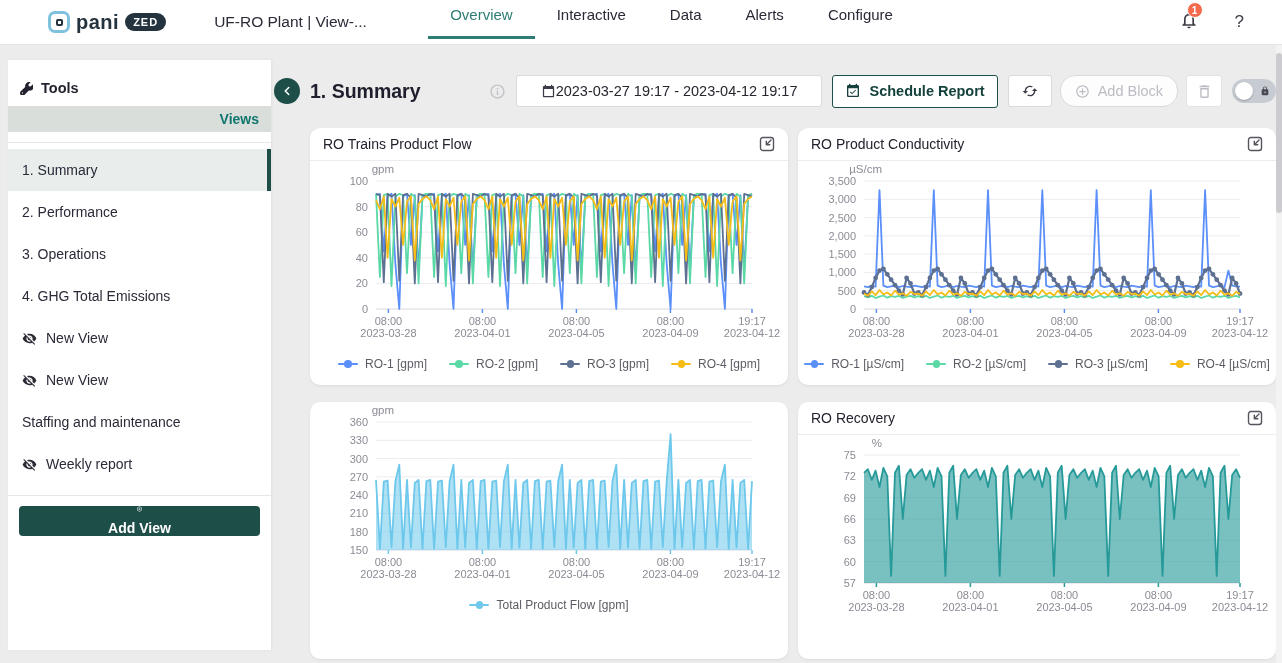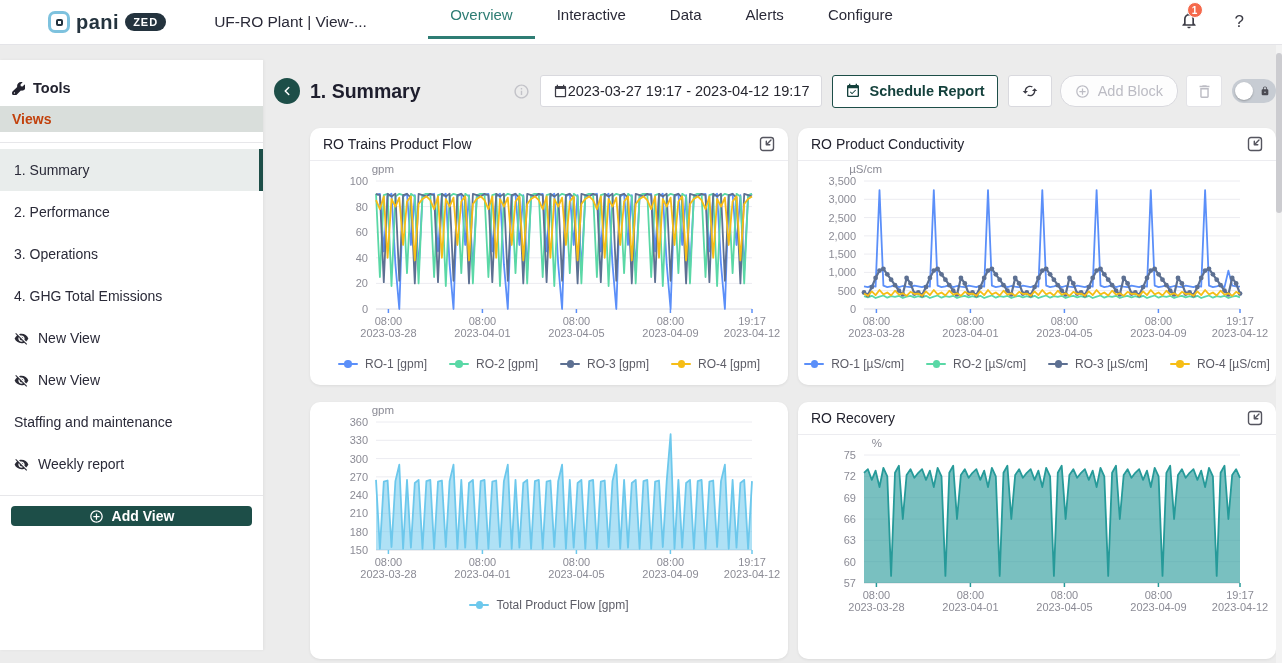--- a/index.html
+++ b/index.html
@@ -28,44 +28,44 @@
     color:#2a2a38; cursor:pointer; border-bottom:3px solid transparent; }
   .tab.active { color:#2e7d74; border-bottom-color:#2e7d74; }
   .topbar-right { margin-left:auto; display:flex; align-items:center; gap:36px; padding-right:38px; }
   .bell-wrap { position:relative; }
   .badge { position:absolute; top:-8px; left:8px; min-width:16px; height:16px; border-radius:8px;
     background:#f5694c; color:#fff; font-size:10px; font-weight:700;
     display:flex; align-items:center; justify-content:center; padding:0 4px; border:1px solid #fff; }
   .help { font-size:17px; color:#3c3c46; cursor:pointer; }
 
   
-  .sidebar { position:absolute; left:0; top:60px; width:263px; height:590px; background:#fff;
-    box-shadow:1px 0 3px rgba(0,0,0,.05); z-index:4; }
+  .sidebar { position:absolute; left:8px; top:60px; width:263px; height:590px; background:#fff;
+    box-shadow:1px 0 3px rgba(0,0,0,.05); z-index:4;text-align:right; }
   .tools-row { padding:20px 12px 10px 12px; display:flex; align-items:center; gap:8px;
     font-size:14.5px; font-weight:700; color:#23232f; }
-  .views-bar { background:#d9dedb; font-size:14px; font-weight:700; padding:5px 12px; color:#c2410c; }
+  .views-bar { background:#d9dedb; font-size:14px; font-weight:700; padding:5px 12px; color:#0f766e; }
   .side-sep { height:1px; background:#e7e7ea; margin-top:10px; }
   .views-list { margin-top:6px; }
   .side-item { display:flex; align-items:center; gap:9px; padding:11px 12px 11px 14px;
     font-size:14px; color:#2a2a38; cursor:pointer; min-height:42px; }
   .side-item.selected { background:#e9edec; box-shadow:inset -4px 0 0 #1d4e48; }
   .side-item svg { flex:0 0 auto; }
-  .add-view-btn { margin:10px 11px 0 11px; height:20px; background:#1d4e48; border-radius:4px;
+  .add-view-btn { margin:10px 11px 0 11px; height:30px; background:#1d4e48; border-radius:4px;
     color:#fff; font-size:14px; font-weight:700; display:flex; align-items:center;
-    justify-content:center; gap:8px; cursor:pointer; }
+    justify-content:center; gap:8px; cursor:pointer;flex-direction:column; }
 
   
   .main-head { position:absolute; left:274px; top:73px; width:1002px; height:36px;
     display:flex; align-items:center; }
   .collapse-btn { width:26px; height:26px; border-radius:50%; background:#1d4e48; flex:0 0 auto;
     display:flex; align-items:center; justify-content:center; cursor:pointer; }
   .page-title { font-size:19.5px; font-weight:700; color:#1e1e2d; margin-left:10px; margin-right:auto; }
   .ctrl { display:flex; align-items:center; background:#fff; border:1px solid #d9d9de;
     border-radius:3px; height:32px; cursor:pointer; }
-  .date-range { padding:0 12px; font-size:14.5px; color:#26262f; margin-left:10px;justify-content:center; }
+  .date-range { padding:0 24px; font-size:14.5px; color:#26262f; margin-left:10px;justify-content:center; }
   .schedule-btn { border:1.5px solid #1d4e48; color:#14413c; font-size:14.5px; font-weight:600;
     gap:8px; padding:0 12px; margin-left:10px; height:33px; }
   .refresh-btn { width:44px; justify-content:center; margin-left:10px; }
   .addblock-btn { color:#bcbcc4; font-size:14.5px; gap:8px; padding:0 14px; margin-left:8px;
     background:#fdfdfd; cursor:default;border-radius:15px; }
   .trash-btn { width:36px; justify-content:center; margin-left:8px; border-color:#e3e3e7; }
   .toggle { width:44px; height:24px; border-radius:12px; background:#c7ccd3; position:relative;
     margin-left:10px; cursor:pointer; flex:0 0 auto; }
   .toggle-knob { position:absolute; left:3px; top:3px; width:18px; height:18px; border-radius:50%;
     background:#fff; box-shadow:0 1px 2px rgba(0,0,0,.25); }

